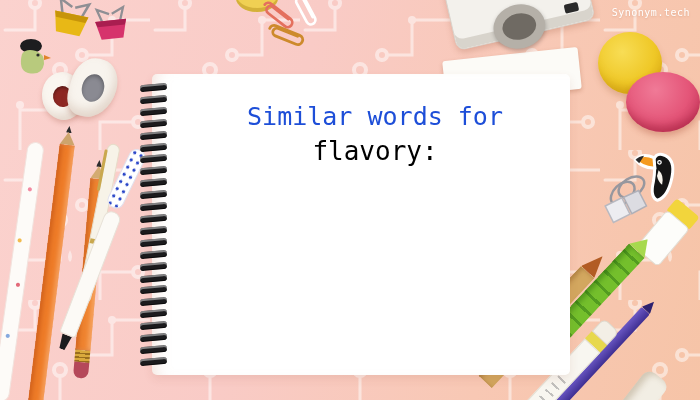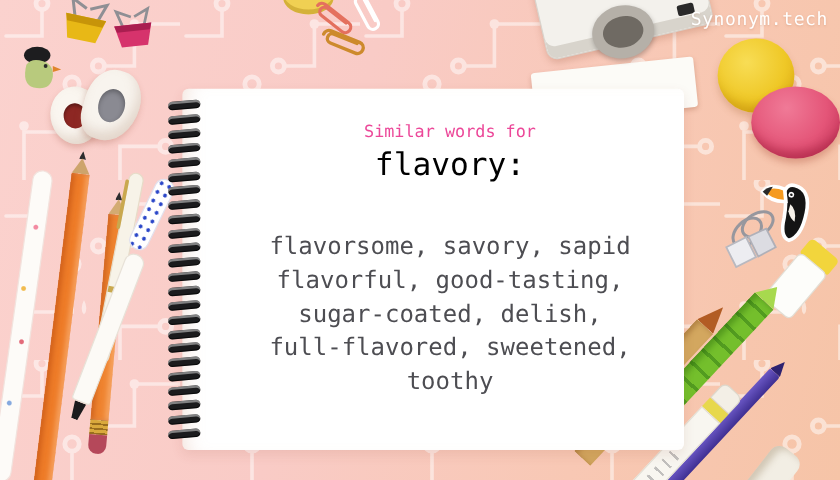--- a/index.html
+++ b/index.html
@@ -20,26 +20,26 @@
   #spiral {
     position:absolute; left:-12px; top:10px; bottom:10px; width:30px;
     display:flex; flex-direction:column; justify-content:space-between; z-index:4;
   }
   .loop {
     width:27px; height:7px; background:#1b1b1d; border-radius:4px;
     transform:rotate(-5deg);
     box-shadow:inset 0 2px 0 rgba(255,255,255,.45), inset 0 -1px 0 rgba(0,0,0,.6);
   }
   #note-text { position:absolute; left:34px; right:6px; top:0; text-align:center; }
-  #title-line1 { margin-top:28px; font-size:14px; color:#ec4899; }
+  #title-line1 { margin-top:28px; font-size:25px; color:#1d4ed8; }
   #title-line2 { margin-top:5px; font-size:26px; color:#000000; }
   #body-lines { margin-top:38px; font-size:20px; line-height:28px; color:#4d4d52; }
   #body-lines span { display:block; }
   
-  #brand { position:absolute; top:7px; right:10px; font-size:15px; color:#ffffff; letter-spacing:.5px; z-index:5; text-shadow:0 1px 2px rgba(180,120,90,.35); }
+  #brand { position:absolute; top:7px; right:10px; font-size:10px; color:#ffffff; letter-spacing:.5px; z-index:5; text-shadow:0 1px 2px rgba(180,120,90,.35); }
   
   .deco { position:absolute; z-index:2; }
   #stone-red { left:42px; top:72px; width:42px; height:48px; background:#faf6f0; border-radius:50%;
     transform:rotate(-8deg); box-shadow:0 3px 5px rgba(150,70,50,.25), inset -4px -6px 10px rgba(190,160,140,.35); }
   #stone-red .dot { position:absolute; left:11px; top:14px; width:19px; height:21px; border-radius:50%; background:#8d2723; box-shadow:inset 0 2px 3px rgba(0,0,0,.35); }
   #stone-gray { left:70px; top:58px; width:46px; height:60px; background:#f8f4ee; border-radius:52% 48% 62% 38%;
     transform:rotate(16deg); box-shadow:0 3px 5px rgba(150,70,50,.25), inset -4px -6px 10px rgba(190,160,140,.35); }
   #stone-gray .dot { position:absolute; left:12px; top:16px; width:22px; height:28px; border-radius:50%; background:#8a8a92;
     box-shadow:inset 0 2px 4px rgba(0,0,0,.3); }
   #yellow-disc { left:236px; top:-16px; width:42px; height:28px; border-radius:50%; background:#f0d053; box-shadow:inset 0 -4px 0 rgba(170,130,20,.4); }
@@ -271,23 +271,16 @@
         <div class="loop"></div>
         <div class="loop"></div>
         <div class="loop"></div>
         <div class="loop"></div>
         <div class="loop"></div>
         <div class="loop"></div>
       </div>
     <div id="note-text">
       <div id="title-line1">Similar words for</div>
       <div id="title-line2">flavory:</div>
-      <div id="body-lines">
-        <span>flavorsome, savory, sapid</span>
-        <span>flavorful, good-tasting,</span>
-        <span>sugar-coated, delish,</span>
-        <span>full-flavored, sweetened,</span>
-        <span>toothy</span>
-      </div>
     </div>
   </div>
 
 </div>
 
 </body></html>

